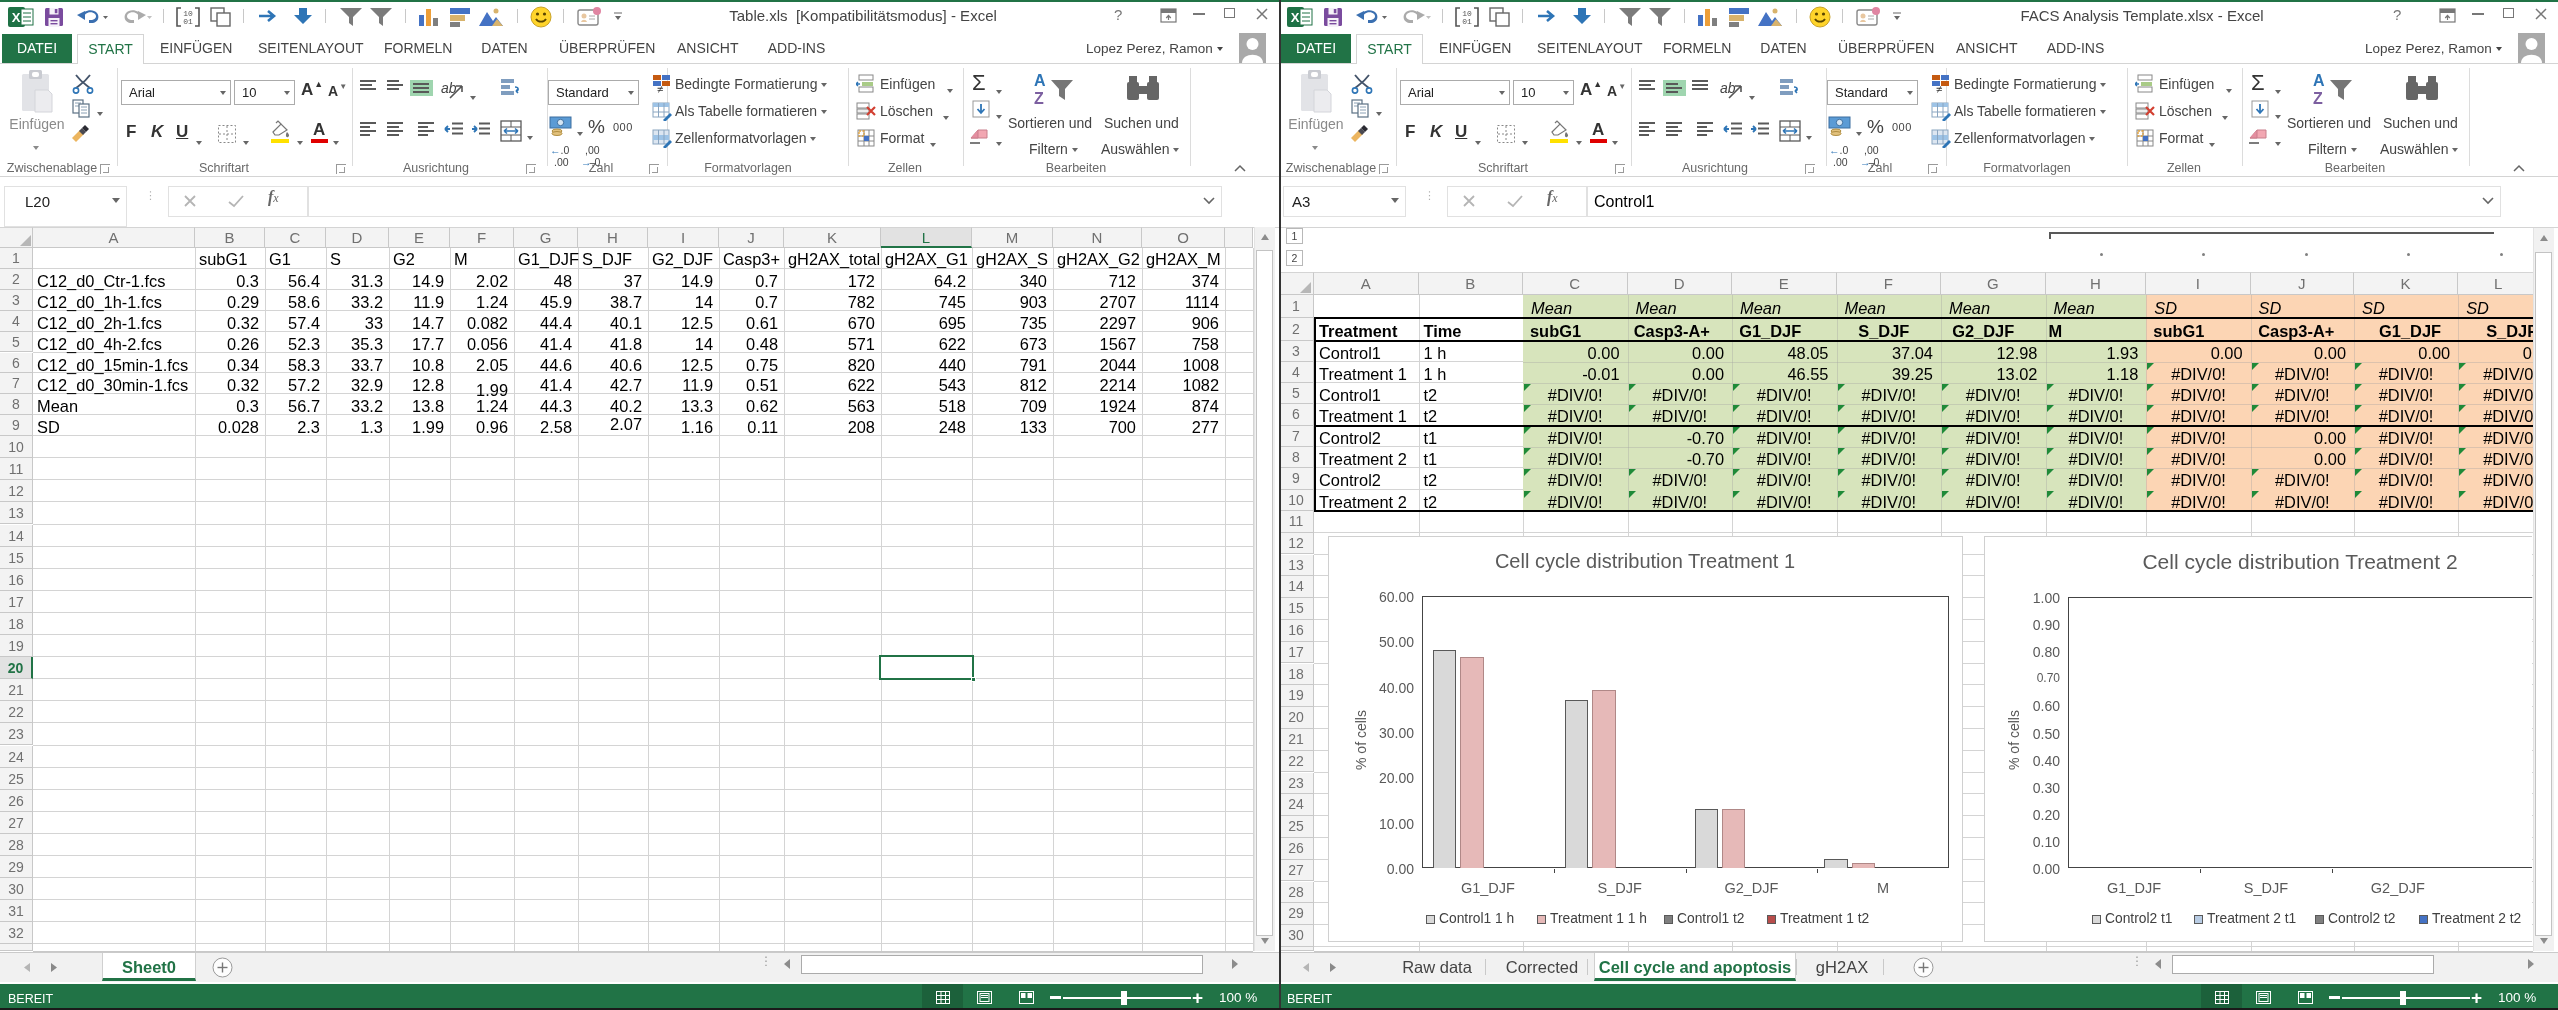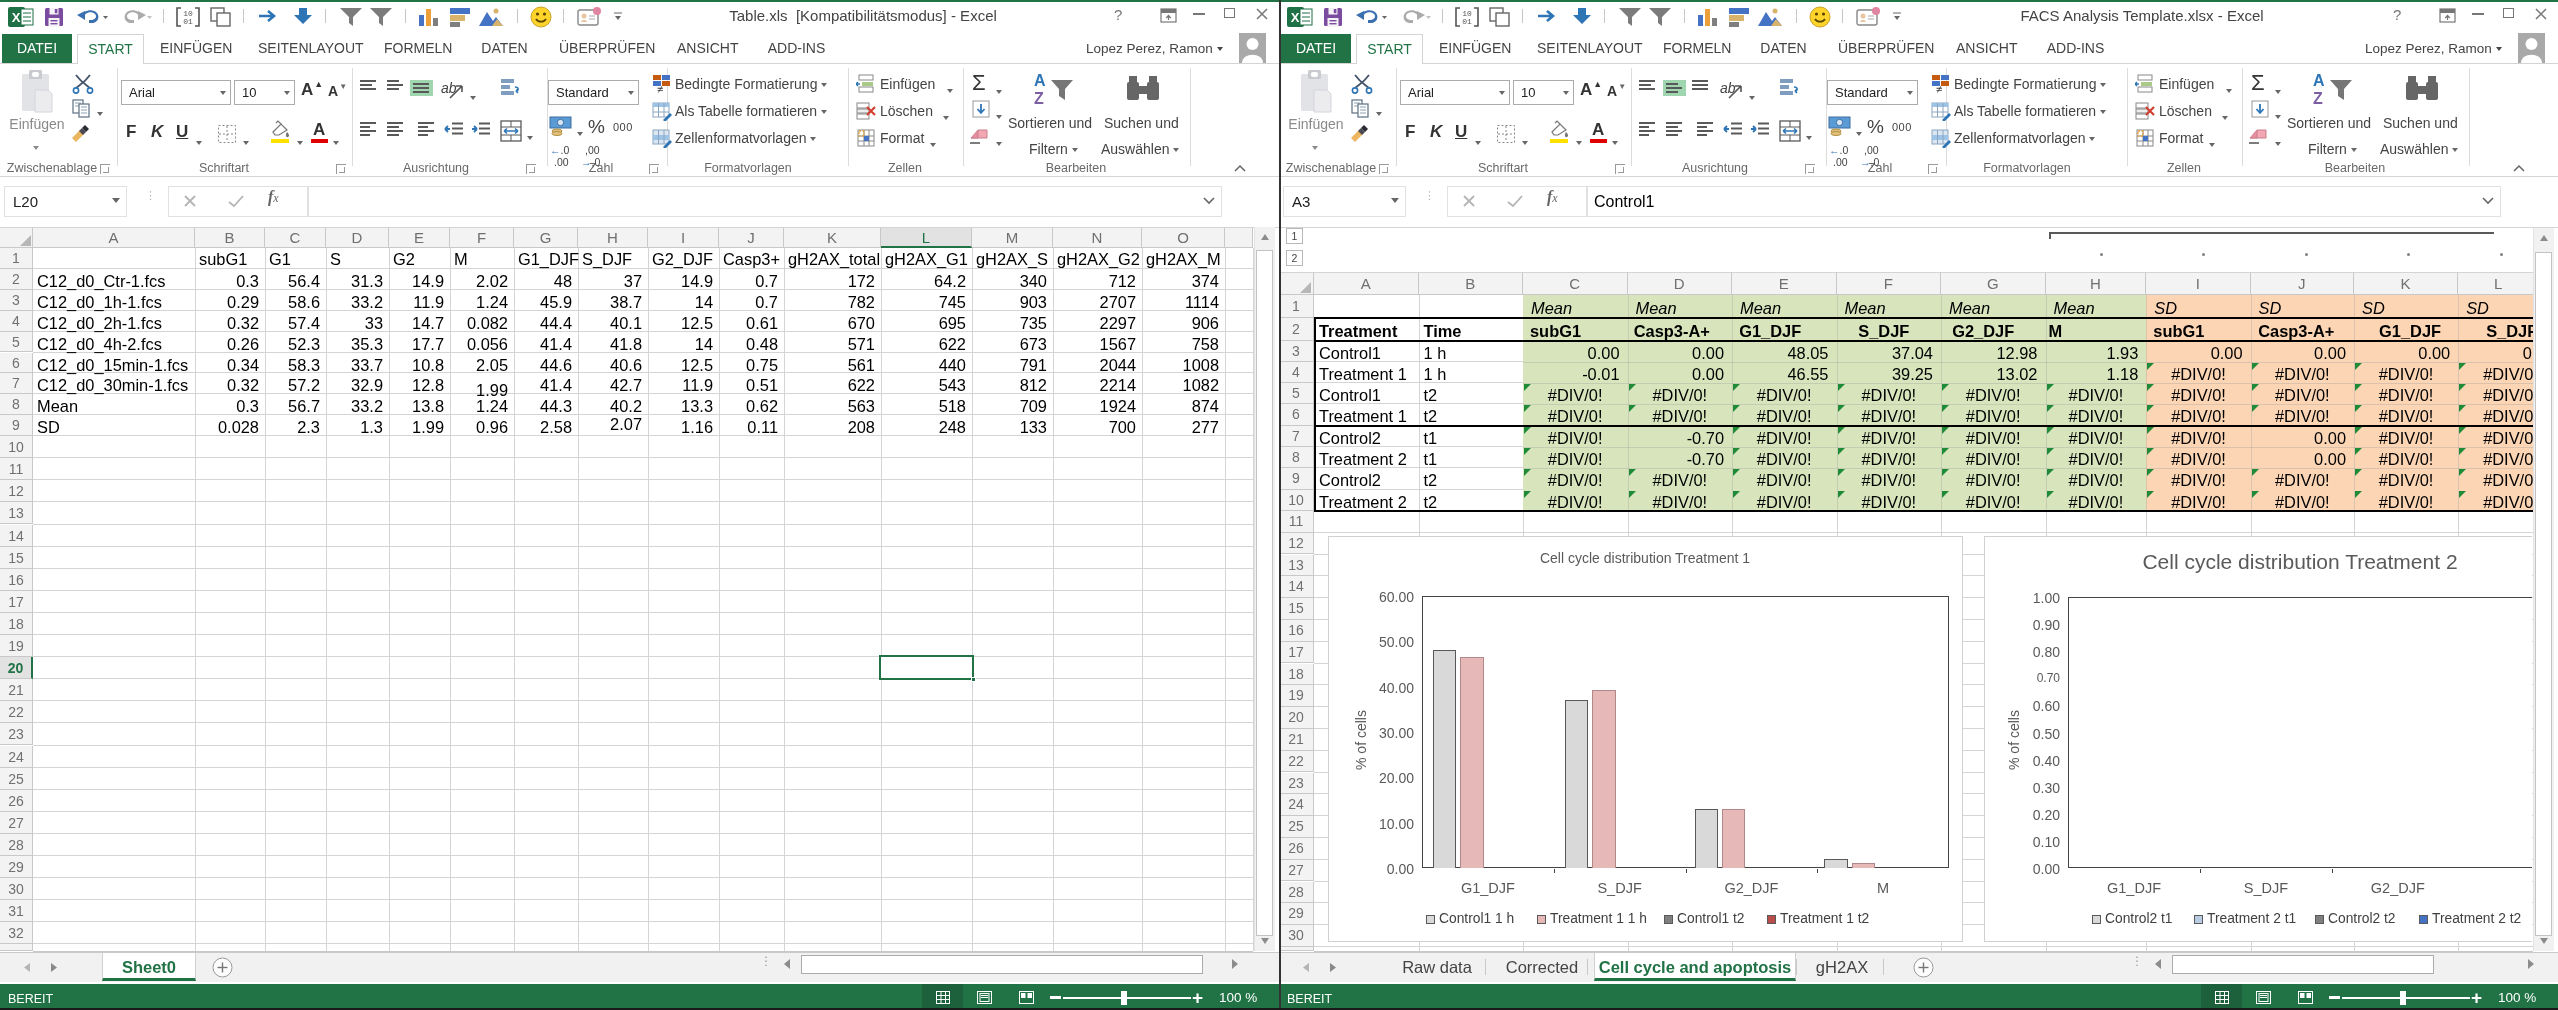--- a/index.html
+++ b/index.html
@@ -374,21 +374,21 @@
       <rect x="2" y="8" width="12" height="18" rx="2" fill="#666"></rect>
       <rect x="22" y="8" width="12" height="18" rx="2" fill="#666"></rect>
       <rect x="14" y="12" width="8" height="8" fill="#666"></rect>
       <rect x="4" y="2" width="8" height="7" fill="#666"></rect>
       <rect x="24" y="2" width="8" height="7" fill="#666"></rect>
     </svg>
     <div class="rbtxt" style="left:1104px;top:115px">Suchen und</div>
     <div class="rbtxt" style="left:1101px;top:141px">Auswählen <span class="dd"></span></div>
     <div class="abs" style="left:0;top:176px;width:1279px;height:1px;background:#d4d4d4"></div>
     <div class="abs" style="left:0;top:177px;width:1279px;height:50px;background:#fff"></div>
-    <div class="abs" style="left:4px;top:186px;width:123px;height:31px;border:1px solid #e1e1e1;font-size:15px;color:#222;line-height:29px;padding-left:8px">L20</div>
+    <div class="abs" style="left:4px;top:186px;width:123px;height:41px;border:1px solid #e1e1e1;font-size:15px;color:#222;line-height:29px;padding-left:20px">L20</div>
     <div class="abs" style="left:112px;top:198px;width:0;height:0;border-left:4px solid transparent;border-right:4px solid transparent;border-top:5px solid #666"></div>
     <div class="abs" style="left:145px;top:193px;color:#b0b0b0;font-size:11px;letter-spacing:0;line-height:5px">⋮</div>
     <svg class="abs" style="left:183px;top:194px" width="14" height="14" viewBox="0 0 14 14">
       <path d="M2 2 L12 12 M12 2 L2 12" stroke="#b5b5b5" stroke-width="1.8"></path>
     </svg>
     <svg class="abs" style="left:228px;top:194px" width="16" height="14" viewBox="0 0 16 14">
       <path d="M1 8 L6 12 L15 2" stroke="#b5b5b5" stroke-width="1.8" fill="none"></path>
     </svg>
     <div class="abs" style="left:268px;top:188px;font-size:16px;font-style:italic;color:#666;font-family:'Liberation Serif',serif"><b><i>f</i></b><span style="font-size:12px">x</span></div>
     <div class="abs" style="left:168px;top:186px;width:140px;height:31px;border:1px solid #e1e1e1"></div>
@@ -573,21 +573,21 @@
     <div class="txt" style="left:37px;top:355.5px">C12_d0_15min-1.fcs</div>
     <div class="num" style="left:153px;top:355.5px;width:106px">0.34</div>
     <div class="num" style="left:214px;top:355.5px;width:106px">58.3</div>
     <div class="num" style="left:277px;top:355.5px;width:106px">33.7</div>
     <div class="num" style="left:338px;top:355.5px;width:106px">10.8</div>
     <div class="num" style="left:402px;top:355.5px;width:106px">2.05</div>
     <div class="num" style="left:466px;top:355.5px;width:106px">44.6</div>
     <div class="num" style="left:536px;top:355.5px;width:106px">40.6</div>
     <div class="num" style="left:607px;top:355.5px;width:106px">12.5</div>
     <div class="num" style="left:672px;top:355.5px;width:106px">0.75</div>
-    <div class="num" style="left:769px;top:355.5px;width:106px">561</div>
+    <div class="num" style="left:769px;top:355.5px;width:106px">820</div>
     <div class="num" style="left:860px;top:355.5px;width:106px">440</div>
     <div class="num" style="left:941px;top:355.5px;width:106px">791</div>
     <div class="num" style="left:1030px;top:355.5px;width:106px">2044</div>
     <div class="num" style="left:1113px;top:355.5px;width:106px">1008</div>
     <div class="txt" style="left:37px;top:376.4px">C12_d0_30min-1.fcs</div>
     <div class="num" style="left:153px;top:376.4px;width:106px">0.32</div>
     <div class="num" style="left:214px;top:376.4px;width:106px">57.2</div>
     <div class="num" style="left:277px;top:376.4px;width:106px">32.9</div>
     <div class="num" style="left:338px;top:376.4px;width:106px">12.8</div>
     <div class="num" style="left:402px;top:381px;width:106px">1.99</div>
@@ -1351,21 +1351,21 @@
     <div class="tri" style="left:767.5px;top:490.6px"></div>
     <div class="ctr" style="left:864.5px;top:492.6px;width:110px">#DIV/0!</div>
     <div class="tri" style="left:868.3px;top:490.6px"></div>
     <div class="ctr" style="left:968.3px;top:492.6px;width:110px">#DIV/0!</div>
     <div class="tri" style="left:972.6px;top:490.6px"></div>
     <div class="ctr" style="left:1072.1px;top:492.6px;width:110px">#DIV/0!</div>
     <div class="tri" style="left:1076.0px;top:490.6px"></div>
     <div class="ctr" style="left:1176.5px;top:492.6px;width:110px">#DIV/0!</div>
     <div class="tri" style="left:1180.2px;top:490.6px"></div>
     <div class="abs" style="left:49px;top:536px;width:635px;height:406px;background:#fff;border:1px solid #d0d0d0"></div>
-    <div class="abs" style="left:366px;top:550px;transform:translateX(-50%);font-size:14px;color:#5a5a5a;white-space:nowrap">Cell cycle distribution Treatment 1</div>
+    <div class="abs" style="left:366px;top:550px;transform:translateX(-50%);font-size:20px;color:#5a5a5a;white-space:nowrap">Cell cycle distribution Treatment 1</div>
     <div class="abs" style="left:143px;top:596px;width:527px;height:272px;border:1px solid #444"></div>
     <div class="num" style="left:95px;top:589.0px;width:40px;font-size:14px;color:#595959">60.00</div>
     <div class="num" style="left:95px;top:634.3px;width:40px;font-size:14px;color:#595959">50.00</div>
     <div class="num" style="left:95px;top:679.7px;width:40px;font-size:14px;color:#595959">40.00</div>
     <div class="num" style="left:95px;top:725.0px;width:40px;font-size:14px;color:#595959">30.00</div>
     <div class="num" style="left:95px;top:770.3px;width:40px;font-size:14px;color:#595959">20.00</div>
     <div class="num" style="left:95px;top:815.7px;width:40px;font-size:14px;color:#595959">10.00</div>
     <div class="num" style="left:95px;top:861.0px;width:40px;font-size:14px;color:#595959">0.00</div>
     <div class="ctr" style="left:158.9px;top:880px;width:100px;font-size:14.5px;color:#595959">G1_DJF</div>
     <div class="ctr" style="left:290.6px;top:880px;width:100px;font-size:14.5px;color:#595959">S_DJF</div>

